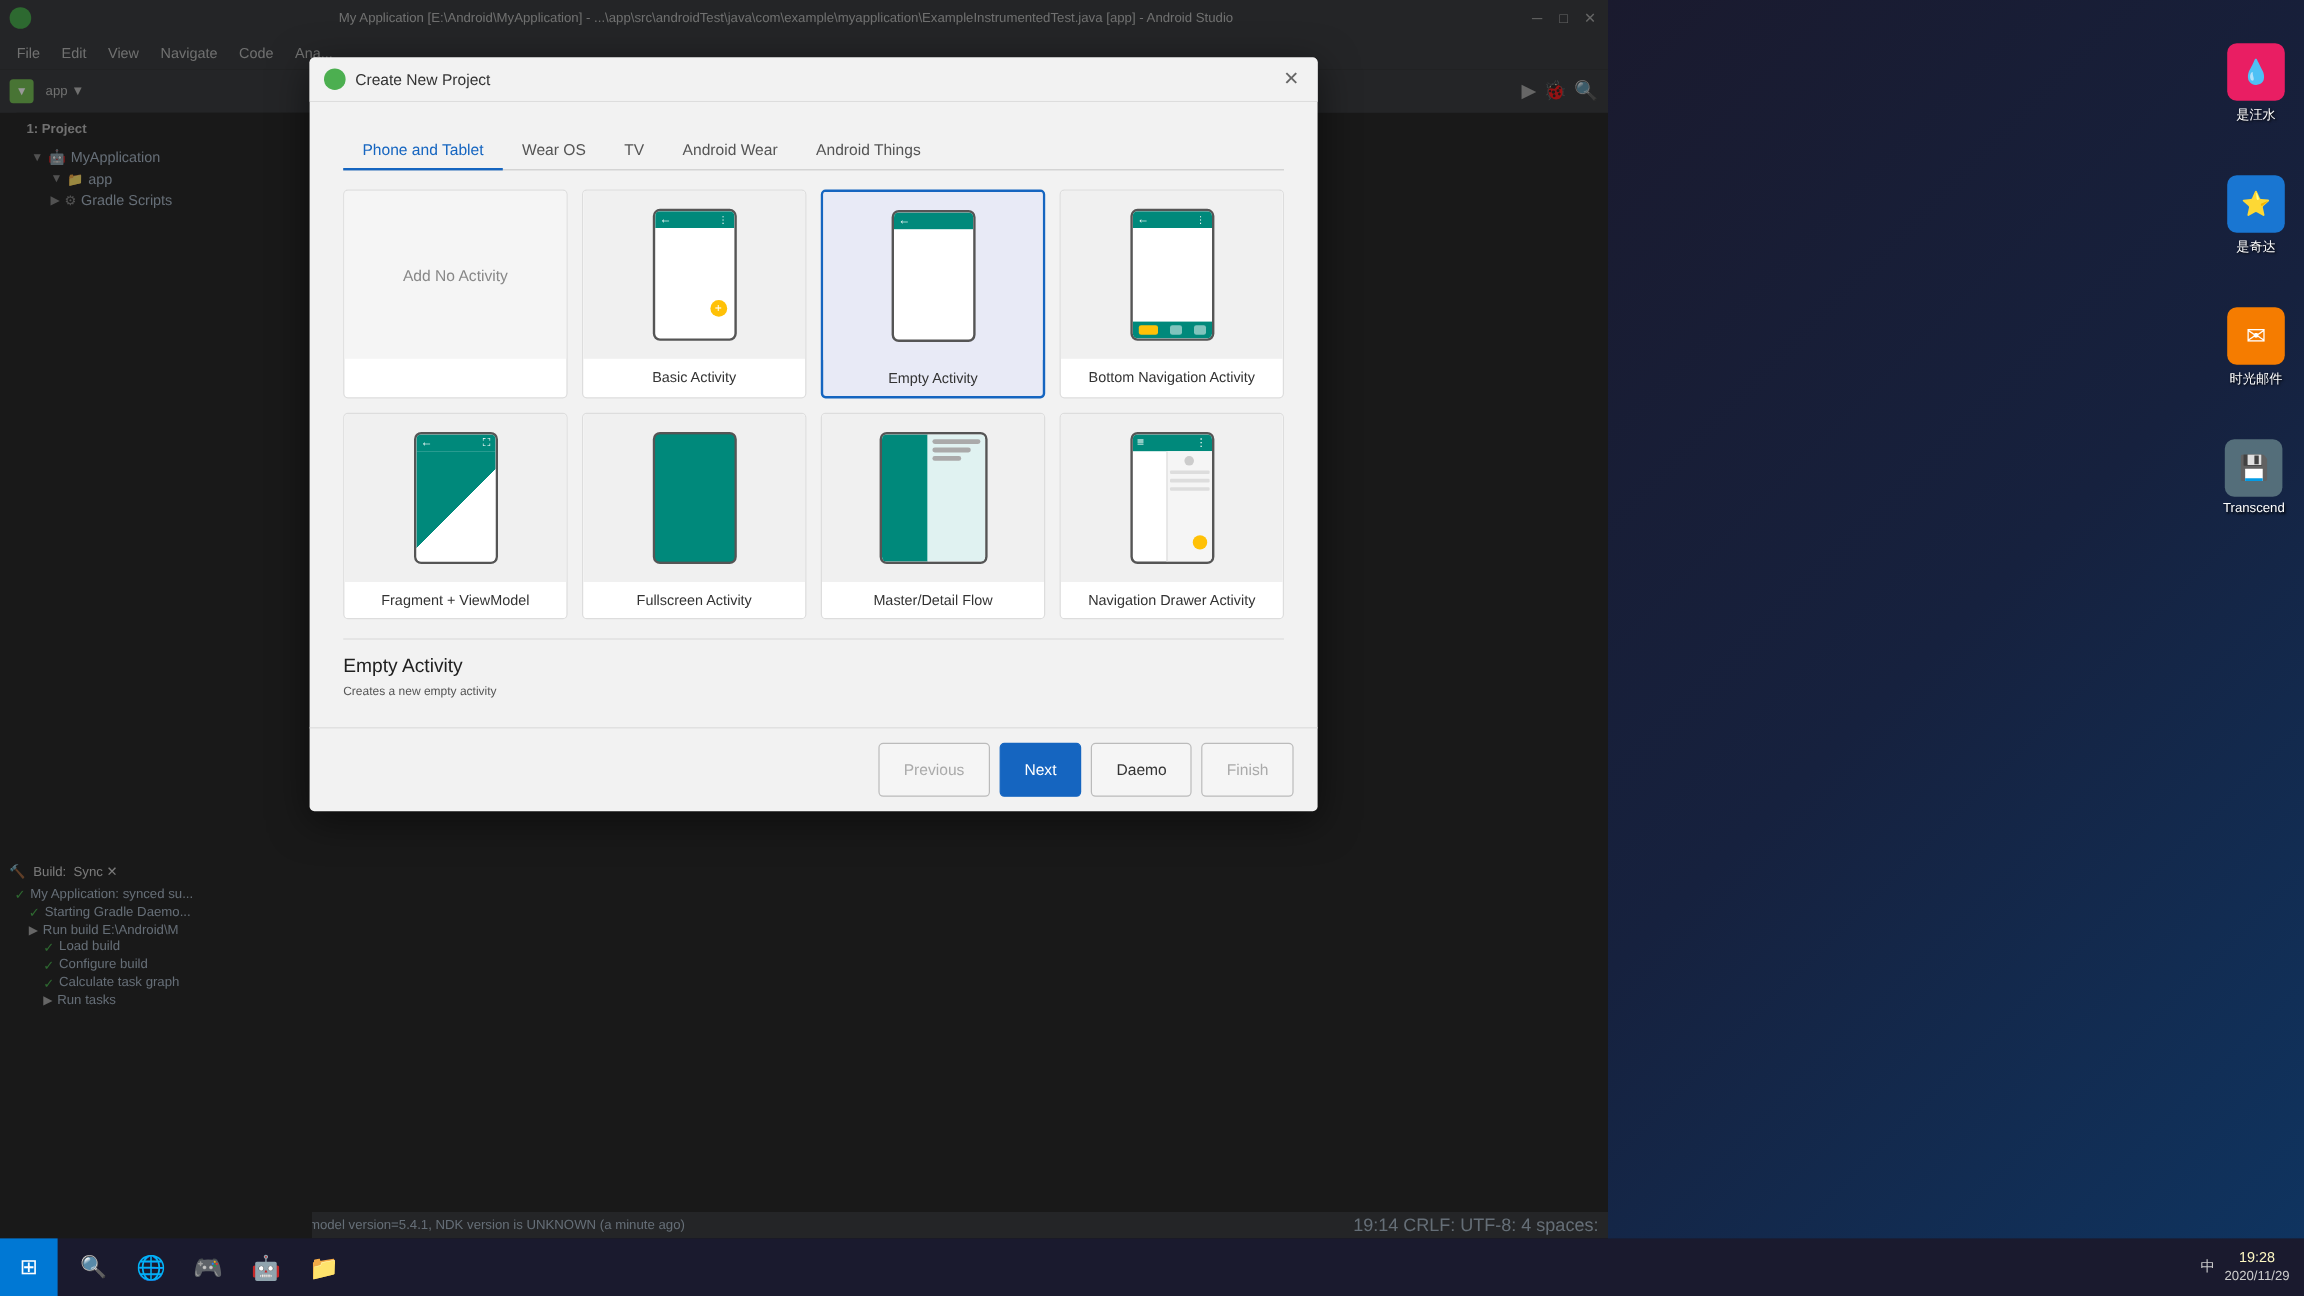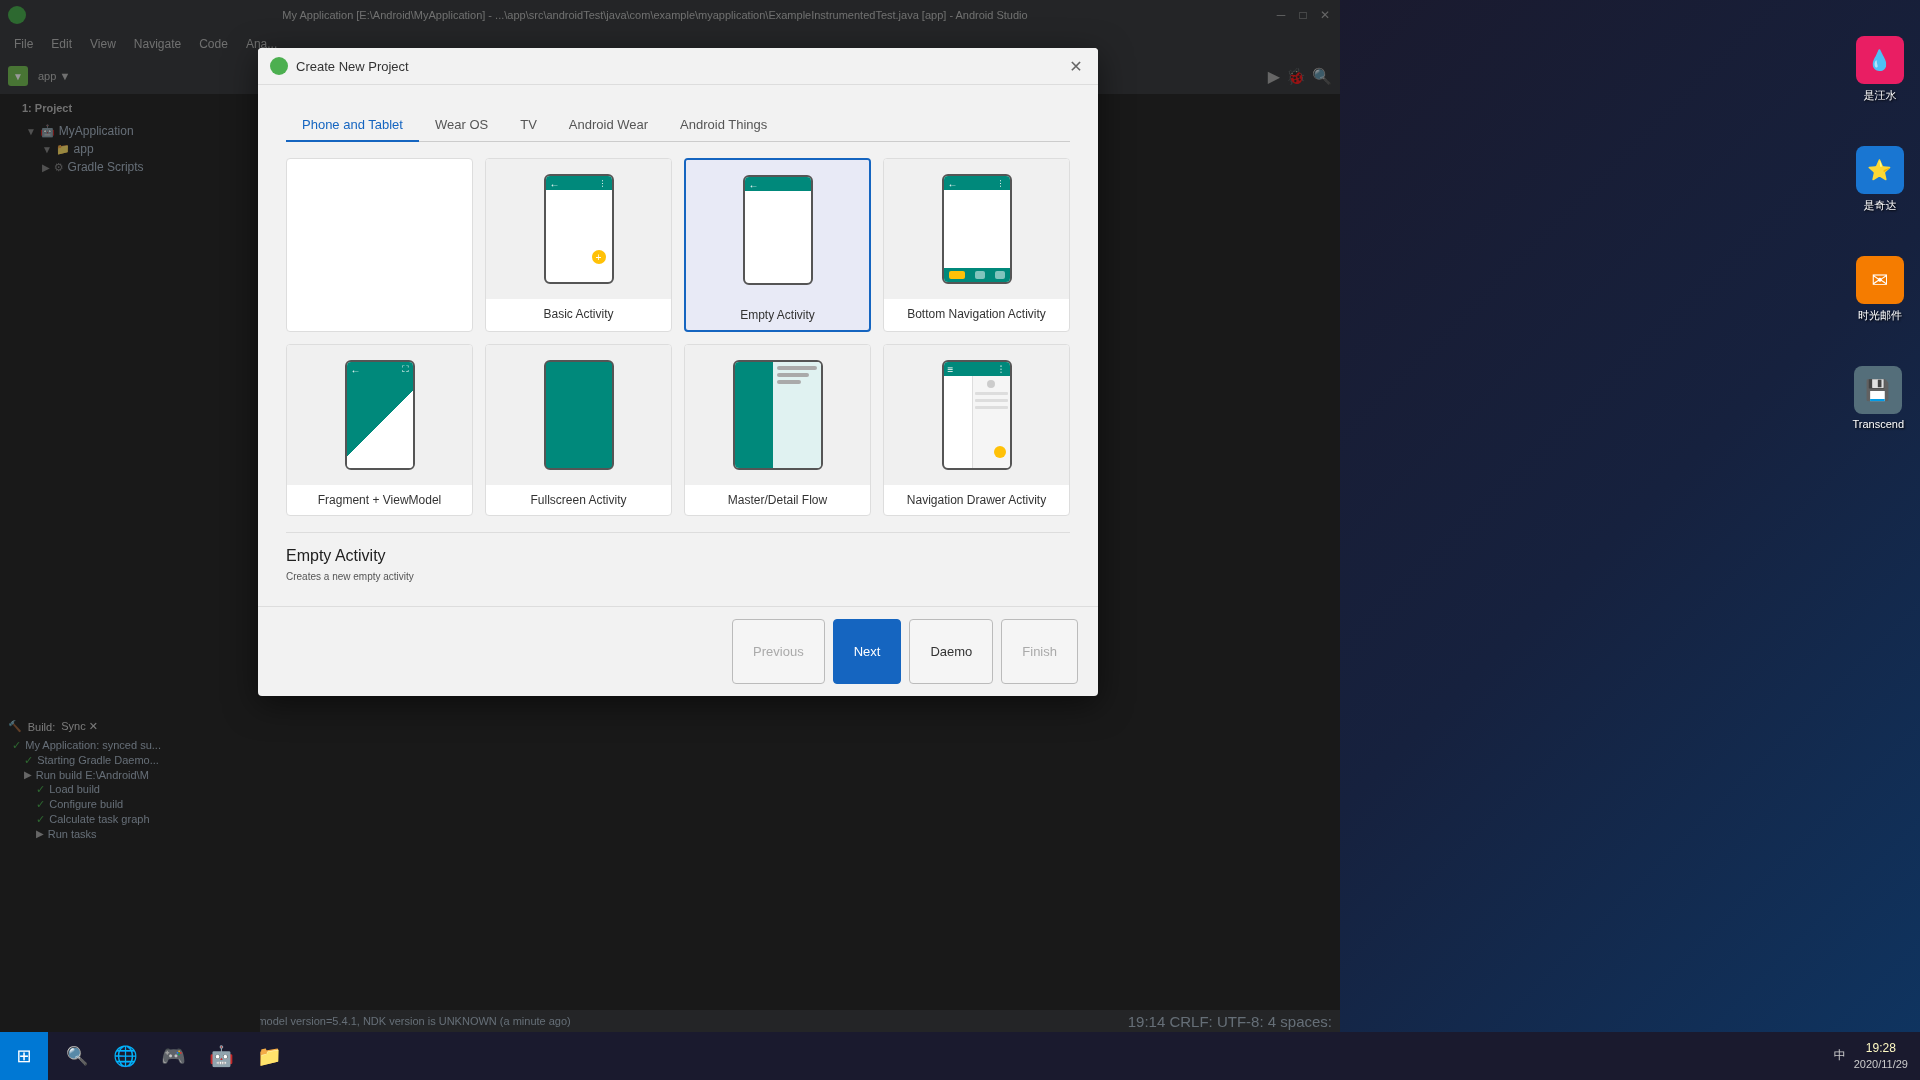--- a/index.html
+++ b/index.html
@@ -388,21 +388,21 @@
     .dialog-footer {
       display: flex;
       justify-content: flex-end;
       align-items: center;
       gap: 8px;
       padding: 12px 20px;
       border-top: 1px solid #ddd;
     }
 
     .btn {
-      padding: 24px 20px;
+      padding: 14px 20px;
       border-radius: 4px;
       font-size: 13px;
       cursor: pointer;
       border: 1px solid #bbb;
       background: #f5f5f5;
       color: #333;
       text-align: center;
     }
 
     .btn-primary {
@@ -742,20 +742,23 @@
       <div class="tab active">Phone and Tablet</div>
       <div class="tab">Wear OS</div>
       <div class="tab">TV</div>
       <div class="tab">Android Wear</div>
       <div class="tab">Android Things</div>
     </div>
 
     <div class="activity-grid">
 
       <div class="activity-card">
+        <div class="card-preview add-no-activity">
+          <span style="color:#888;font-size:13px;">Add No Activity</span>
+        </div>
         <div class="card-label"></div>
       </div>
 
       <div class="activity-card">
         <div class="card-preview" style="justify-content:center;align-items:center;background:#f0f0f0;">
           <div class="phone-mock">
             <div class="phone-topbar">
               <span class="phone-topbar-arrow">←</span>
               <span class="phone-topbar-dots">⋮</span>
             </div>

